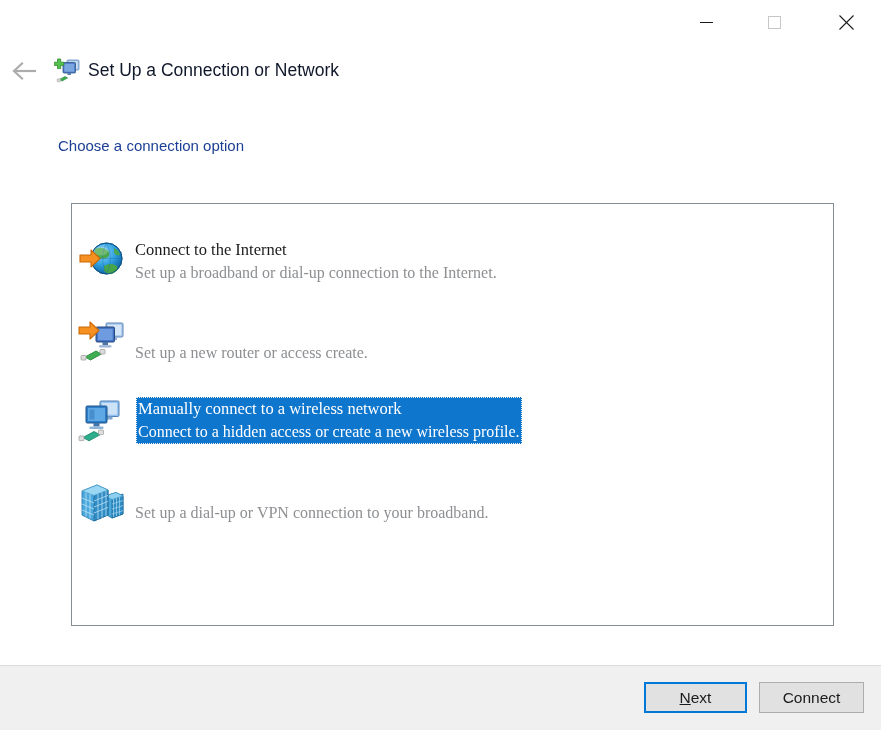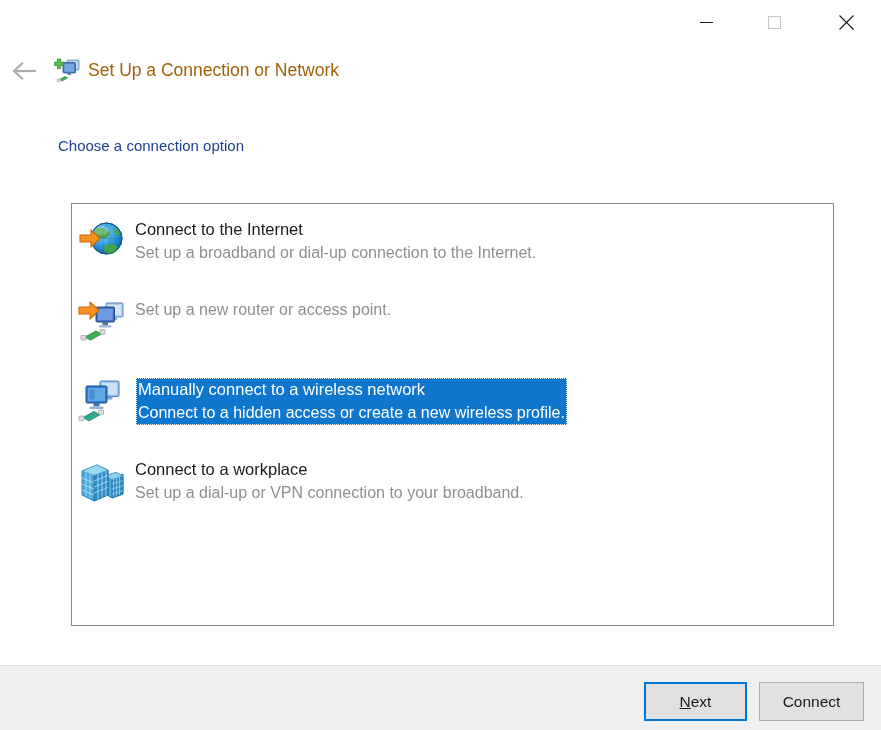--- a/index.html
+++ b/index.html
@@ -84,21 +84,21 @@
     left: 54px;
     top: 4px;
     width: 28px;
     height: 28px;
   }
   .app-title {
     position: absolute;
     left: 88px;
     top: 5px;
     font-size: 17.5px;
-    color: #a16207;
+    color: #0f172a;
     line-height: 26px;
     white-space: nowrap;
   }
 
   
   .page-heading {
     position: absolute;
     left: 58px;
     top: 130px;
     font-size: 15px;
@@ -117,24 +117,25 @@
     border: 1px solid #848d95;
     background: #ffffff;
     box-sizing: border-box;
     overflow: hidden;
   }
 
   .option-row {
     position: relative;
     height: 80px;
     display: flex;
-    align-items: flex-start;
+    align-items: flex-end;
     padding-left: 6px;
     box-sizing: border-box;
     cursor: default;
+    font-family: Liberation Serif, serif;
   }
   .option-icon {
     width: 48px;
     height: 48px;
     flex: 0 0 48px;
     margin-top: 12px;
     display: block;
   }
   .option-text {
     margin-top: 14px;
@@ -176,21 +177,21 @@
     left: 0;
     top: 665px;
     width: 881px;
     height: 65px;
     background: #f0f0f0;
     border-top: 1px solid #dcdcdc;
     box-sizing: border-box;
   }
   .btn {
     position: absolute;
-    height: 39px;
+    height: 31px;
     background: #e1e1e1;
     border: 1px solid #adadad;
     box-sizing: border-box;
     font-family: "Liberation Sans", sans-serif;
     font-size: 15.5px;
     color: #1b1b1b;
     line-height: 29px;
     text-align: center;
     padding: 0;
     cursor: default;
@@ -302,21 +303,21 @@
       <rect x="24.5" y="26" width="5.5" height="3.2" fill="#4f74a6"></rect>
       <rect x="21" y="29.2" width="12.5" height="2.2" rx="0.8" fill="#9bb4d4"></rect>
 
       <path d="M7 41 L18 35 L23.5 38 L12.5 44 Z" fill="#3fae52" stroke="#2a8a3a" stroke-width="0.9"></path>
       <rect x="3" y="39.5" width="5" height="4.5" rx="0.8" fill="#dcdcdc" stroke="#a0a0a0" stroke-width="0.8"></rect>
       <rect x="22" y="33.5" width="5" height="4.5" rx="0.8" fill="#dcdcdc" stroke="#a0a0a0" stroke-width="0.8"></rect>
 
       <path d="M1 11 h11 v-5 l9 8.5 l-9 8.5 v-5 H1 Z" fill="#f59021" stroke="#c96a08" stroke-width="1.1" stroke-linejoin="round"></path>
     </svg>
     <span class="option-text">
-      <span class="option-desc">Set up a new router or access point.</span>
+      <span class="option-desc">Set up a new router or access create.</span>
     </span>
   </div>
 
   <div class="option-row selected">
     <svg class="option-icon" viewBox="0 0 48 48">
 
       <rect x="22" y="5" width="19" height="15.5" rx="1.2" fill="#8fc0ee" stroke="#4f7fb4" stroke-width="1"></rect>
       <rect x="23.8" y="6.8" width="15.4" height="11.9" fill="#cbe2f7"></rect>
       <rect x="28.5" y="20.5" width="6" height="3" fill="#7ea7cf"></rect>
 
@@ -350,21 +351,20 @@
       <path d="M4 15 L19 9 L30 14 L30 39 L16 45 L4 39 Z" fill="#4aa8dd" stroke="#2a7cae" stroke-width="0.9"></path>
       <path d="M16 19.5 L30 14 L30 39 L16 45 Z" fill="#2f8cc4" stroke="#1f6b99" stroke-width="0.8"></path>
       <path d="M4 15 L19 9 L30 14 L16 19.5 Z" fill="#9ad7f3" stroke="#4a9ecd" stroke-width="0.8"></path>
       <g stroke="#c8e8fa" stroke-width="0.8" opacity="0.9">
         <path d="M8 16.5 L8 40.5 M12 18 L12 42.5 M4 22 L16 27 M4 28 L16 33 M4 34 L16 39"></path>
         <path d="M20 18 L20 43.4 M24 16.4 L24 41.8 M28 14.8 L28 40.2"></path>
         <path d="M16 25 L30 19.4 M16 31 L30 25.4 M16 37 L30 31.4"></path>
       </g>
     </svg>
     <span class="option-text">
-      <span class="option-title">Connect to a workplace</span>
       <span class="option-desc">Set up a dial-up or VPN connection to your broadband.</span>
     </span>
   </div>
 
 </div>
 
 <div class="footer"></div>
 
 <button class="btn btn-next"><span class="accel">N</span><span>ext</span></button>
 

